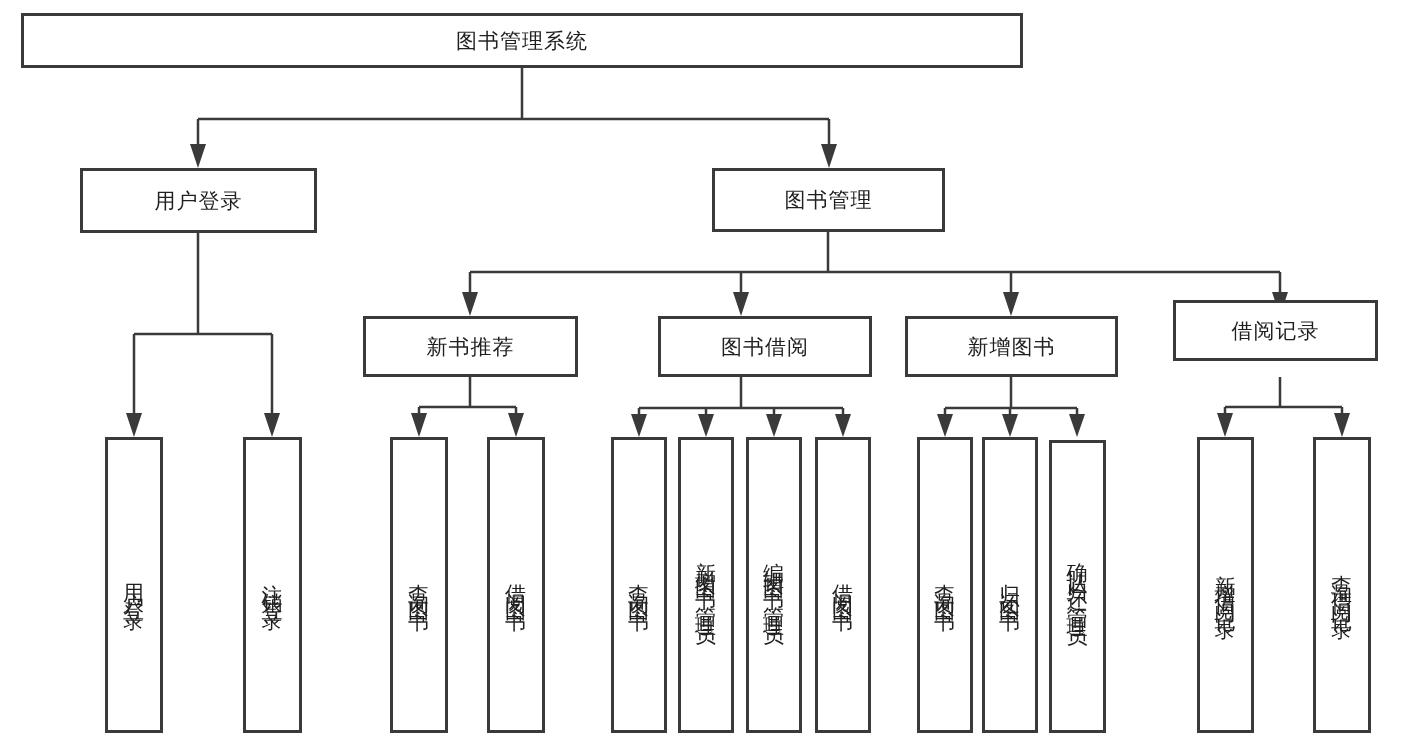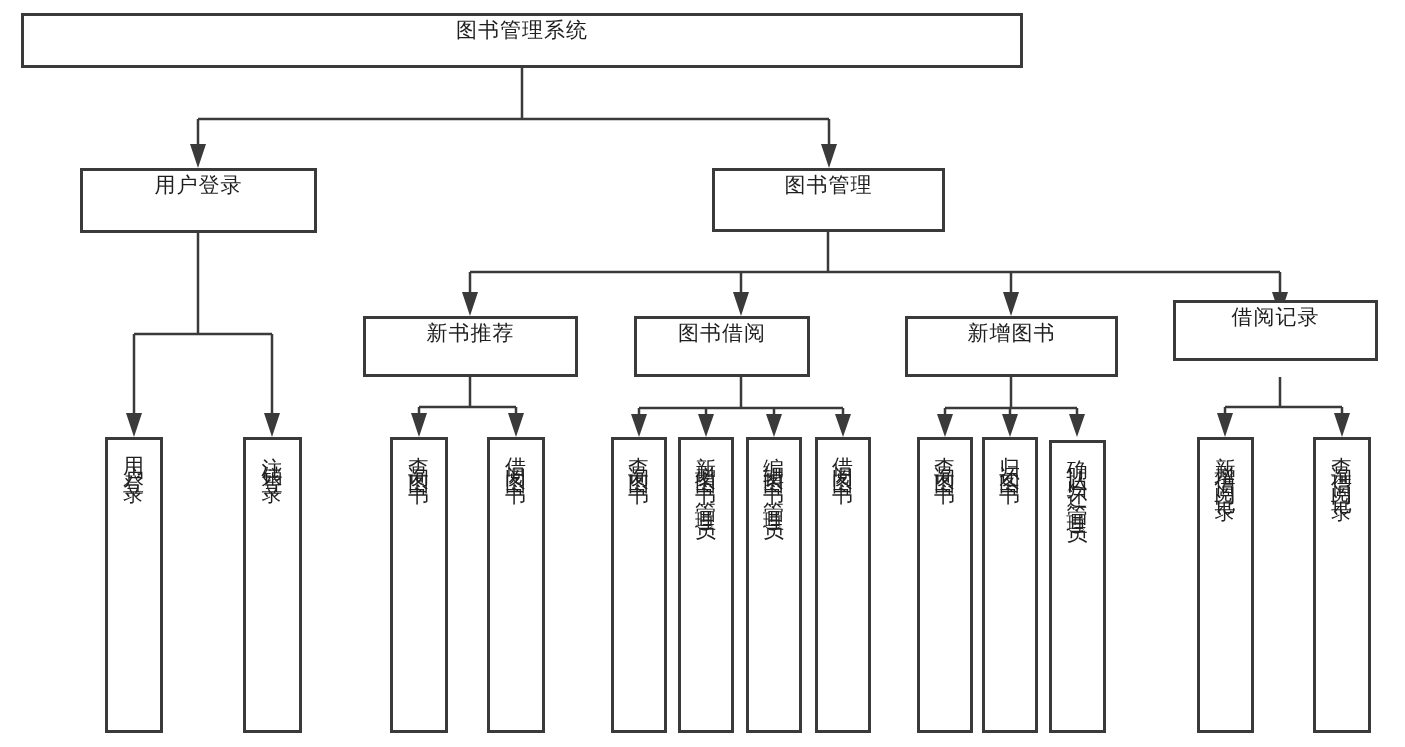--- a/index.html
+++ b/index.html
@@ -9,21 +9,21 @@
     --bg:#ffffff;
   }
   html,body{margin:0;padding:0;background:#fff;}
   #stage{
     position:relative;width:1405px;height:747px;background:var(--bg);
     font-family:"Liberation Sans","DejaVu Sans",sans-serif;
     overflow:hidden;
   }
   .box{
     position:absolute;border:3px solid var(--line);background:#fff;
-    display:flex;align-items:flex-start;justify-content:center;
+    display:flex;align-items:center;justify-content:center;
     color:var(--text);box-sizing:border-box;z-index:2;
   }
   .box.h span{font-size:21px;letter-spacing:1px;white-space:nowrap;}
   .box.v span{
     writing-mode:vertical-rl;text-orientation:mixed;
     font-size:21px;letter-spacing:9px;line-height:1;
   }
   #connectors{position:absolute;left:0;top:0;z-index:1;pointer-events:none;}
   #connectors path{stroke:var(--line);stroke-width:2.5;fill:none;}
   #connectors polygon{fill:var(--line);stroke:none;}
@@ -80,21 +80,21 @@
   <div class="box h" style="left:80px;top:168px;width:237px;height:65px">
     <span>用户登录</span>
   </div>
   <div class="box h" style="left:712px;top:168px;width:233px;height:64px">
     <span>图书管理</span>
   </div>
 
   <div class="box h" style="left:363px;top:316px;width:215px;height:61px">
     <span>新书推荐</span>
   </div>
-  <div class="box h" style="left:634px;top:316px;width:176px;height:61px">
+  <div class="box h" style="left:658px;top:316px;width:214px;height:61px">
     <span>图书借阅</span>
   </div>
   <div class="box h" style="left:905px;top:316px;width:213px;height:61px">
     <span>新增图书</span>
   </div>
   <div class="box h" style="left:1173px;top:300px;width:205px;height:61px">
     <span>借阅记录</span>
   </div>
 
   <div class="box v" style="left:105px;top:437px;width:58px;height:296px">

